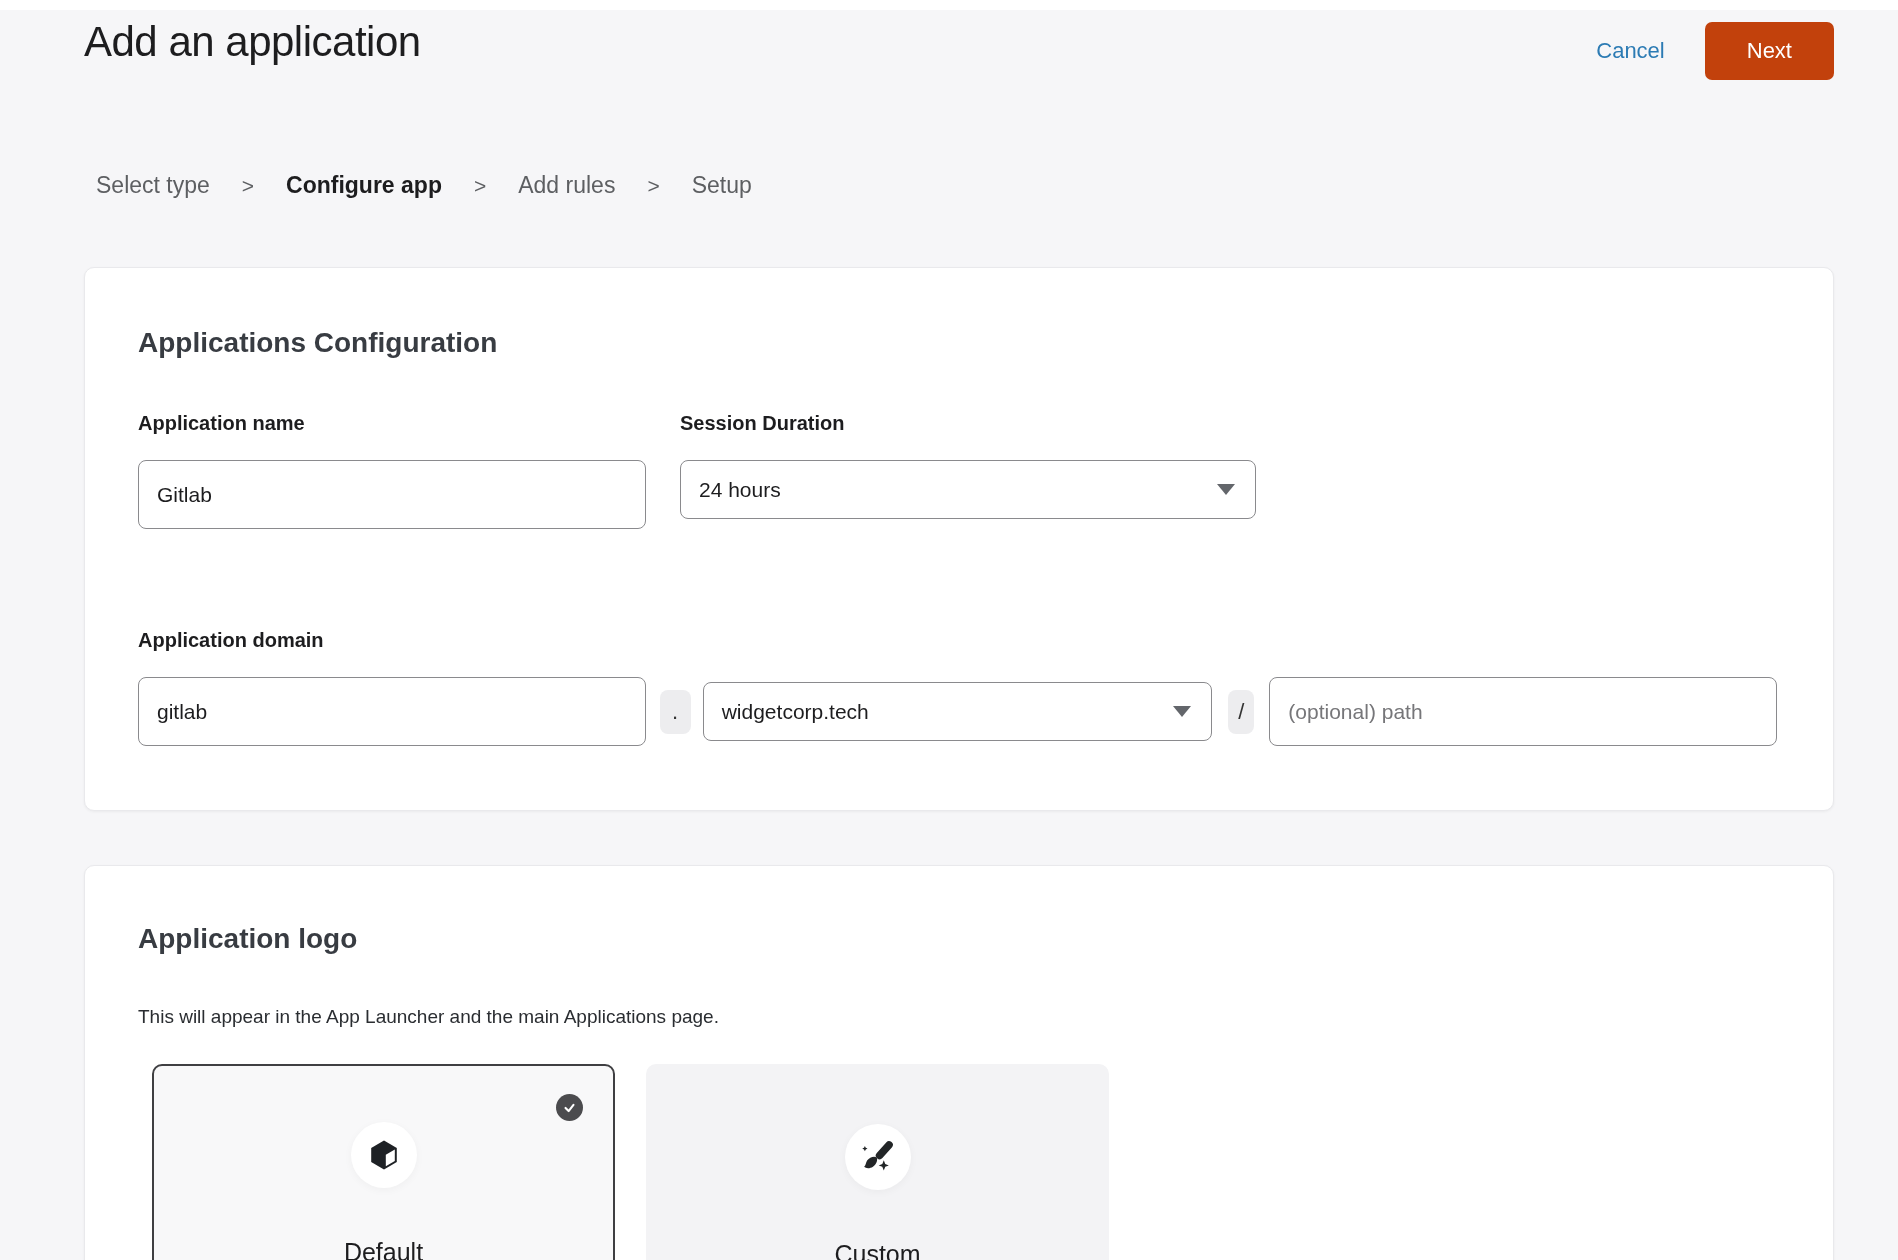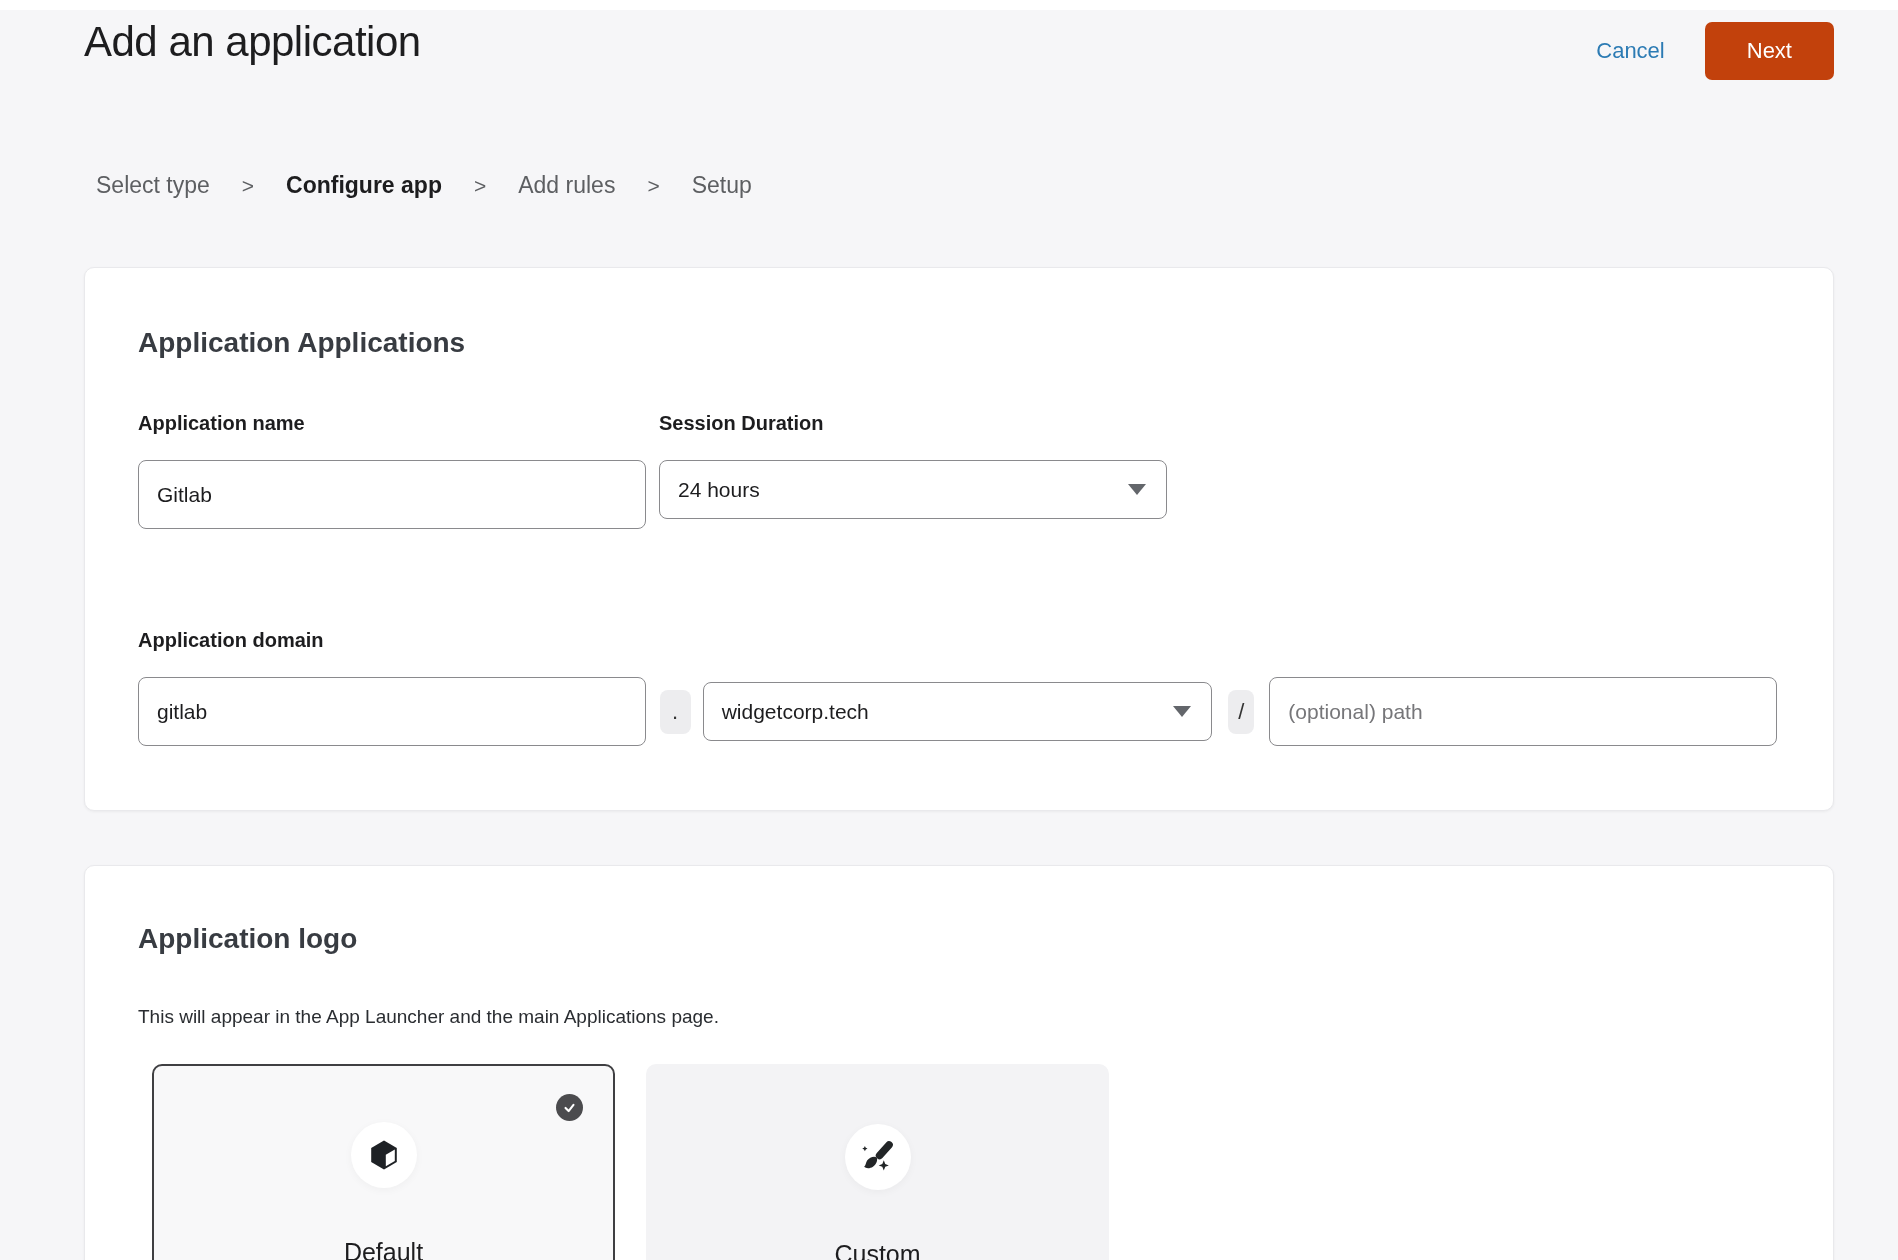--- a/index.html
+++ b/index.html
@@ -32,30 +32,30 @@
   
   .card {
     background: #ffffff; border: 1px solid #e9e9ec; border-radius: 10px;
     margin: 0 64px 0 84px; box-shadow: 0 1px 3px rgba(0,0,0,0.05);
   }
   .card-config { margin-top: 68px; padding: 58px 56px 64px 53px; }
   .card-logo { margin-top: 54px; padding: 56px 56px 0 53px; height: 430px; }
   .section-heading { font-size: 28px; font-weight: 700; color: #383c42; margin: 0; line-height: 34px; }
 
   
-  .fields-row { display: flex; gap: 13px; margin-top: 52px; }
+  .fields-row { display: flex; gap: 34px; margin-top: 52px; }
   .field-label { display: block; font-size: 20px; font-weight: 700; color: #1d1d1f; margin-bottom: 25px; }
   .text-input {
     font-family: "Liberation Sans", sans-serif;
     width: 508px; height: 69px; border: 1px solid #8a8a8d; border-radius: 8px;
     font-size: 21px; color: #1d1d1f; padding: 0 18px; background: #fff;
   }
   .text-input::placeholder { color: #767679; }
   .select-box {
-    width: 508px; height: 59px; border: 1px solid #8a8a8d; border-radius: 8px;
+    width: 576px; height: 59px; border: 1px solid #8a8a8d; border-radius: 8px;
     display: flex; align-items: center; justify-content: space-between;
     padding: 0 20px 0 18px; font-size: 21px; background: #fff; cursor: pointer;
   }
   .caret-down { width: 0; height: 0; border-left: 9px solid transparent; border-right: 9px solid transparent; border-top: 11px solid #63666b; }
 
   .domain-label-row { margin-top: 100px; }
   .domain-row { display: flex; align-items: center; margin-top: 0; }
   .domain-row .text-input.subdomain { width: 508px; }
   .sep-chip {
     background: #ededef; border-radius: 8px; width: 31px; height: 44px;
@@ -103,21 +103,21 @@
   <span class="crumb">Select type</span>
   <span class="crumb-sep">&gt;</span>
   <span class="crumb active">Configure app</span>
   <span class="crumb-sep">&gt;</span>
   <span class="crumb">Add rules</span>
   <span class="crumb-sep">&gt;</span>
   <span class="crumb">Setup</span>
 </div>
 
 <div class="card card-config">
-  <h2 class="section-heading">Application Applications</h2>
+  <h2 class="section-heading">Applications Configuration</h2>
 
   <div class="fields-row">
     <div>
       <label class="field-label">Application name</label>
       <input class="text-input" type="text" value="Gitlab" style="">
     </div>
     <div>
       <label class="field-label">Session Duration</label>
       <div class="select-box">
         <span>24 hours</span>

